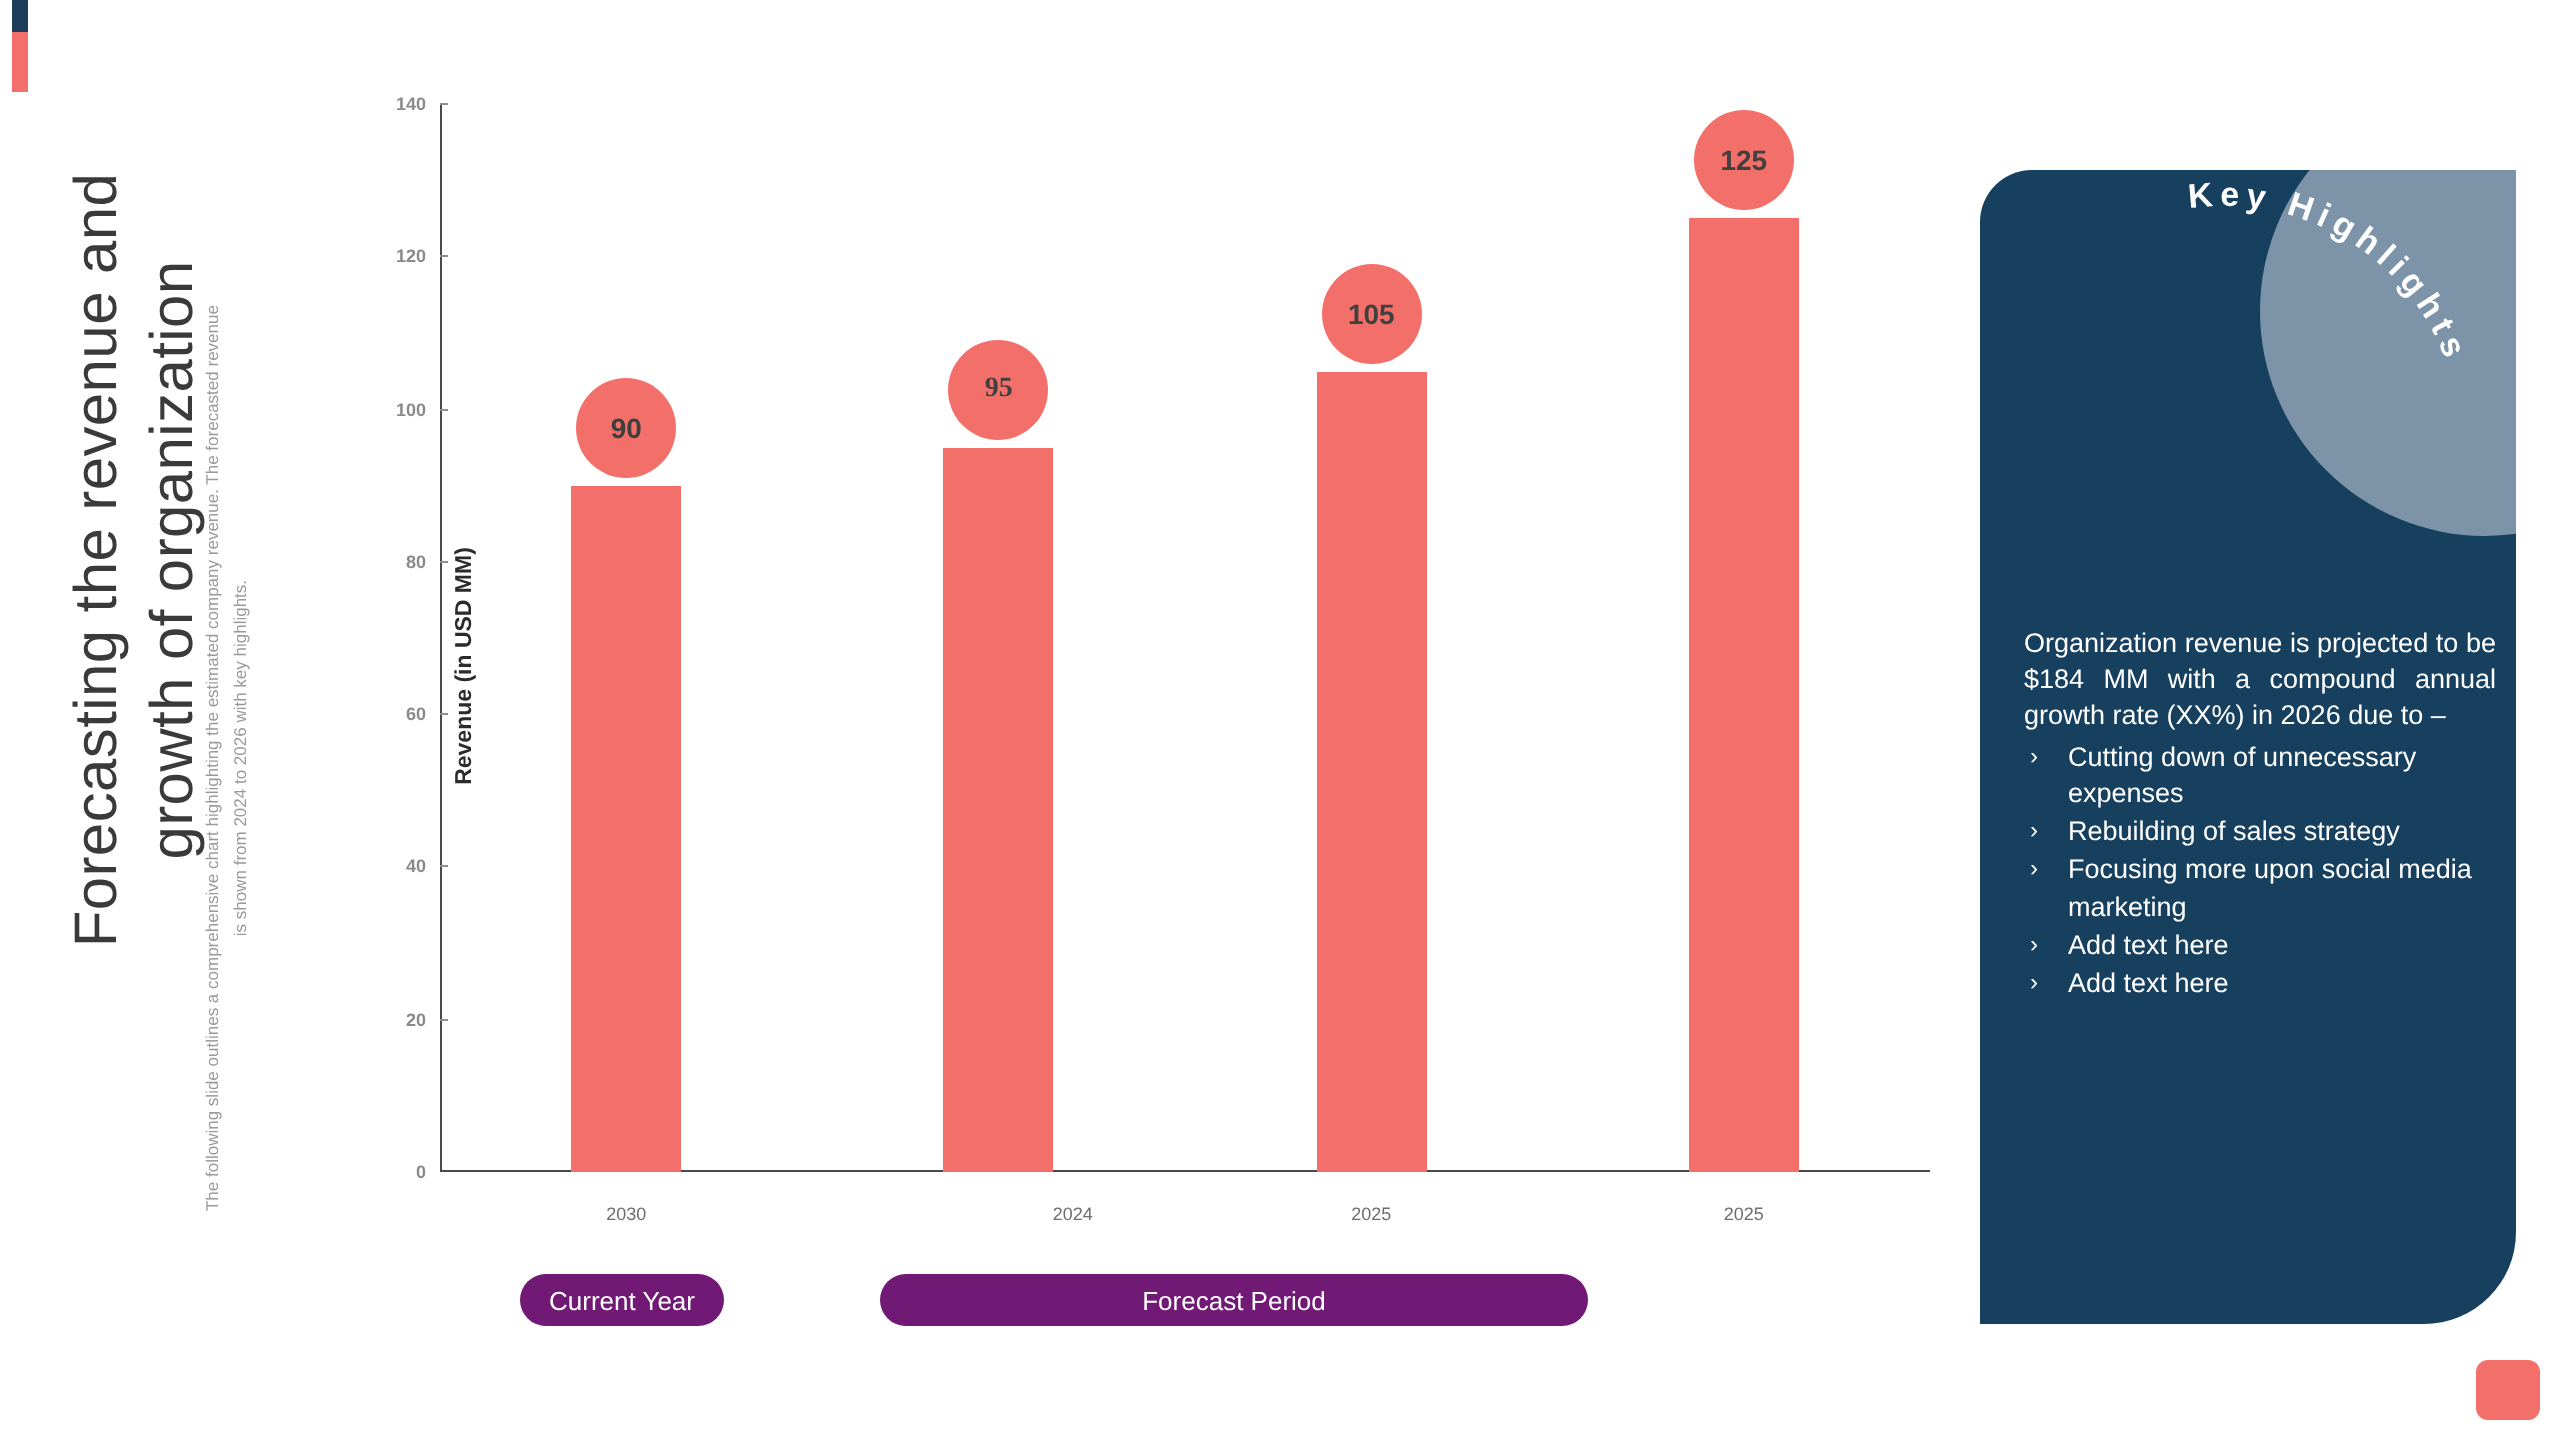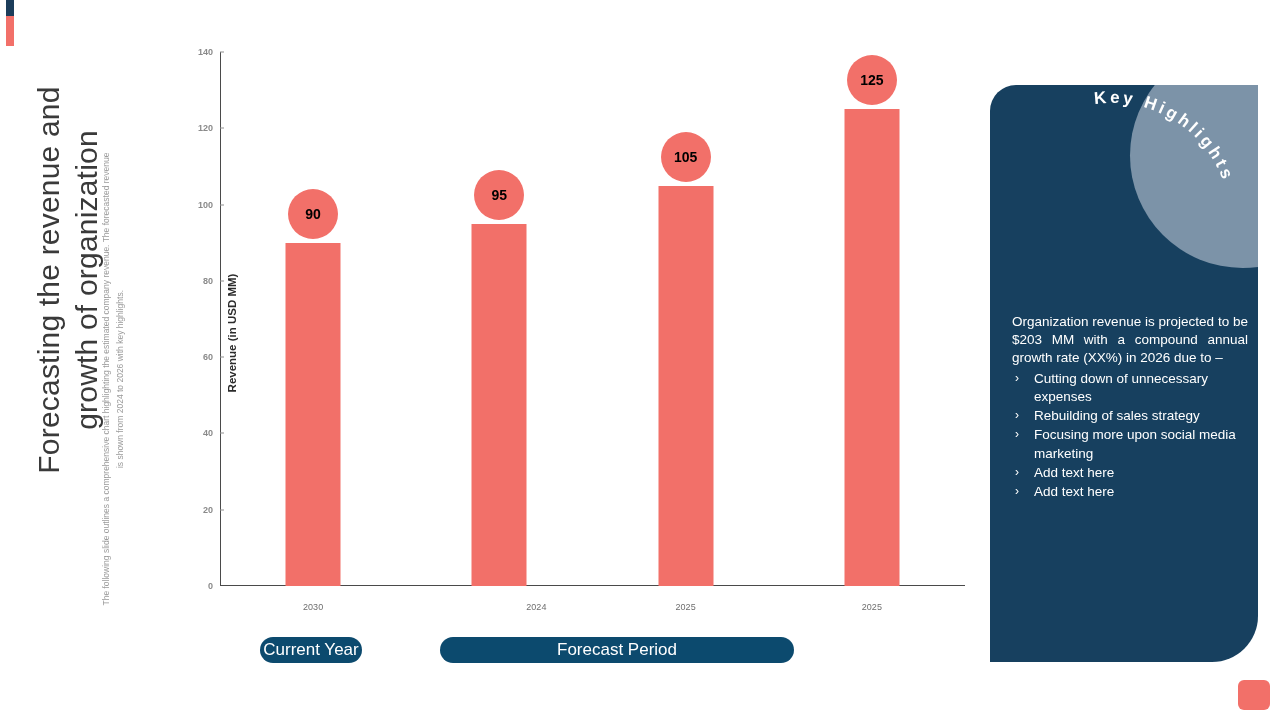--- a/index.html
+++ b/index.html
@@ -69,33 +69,33 @@
     transform: translateY(-50%) rotate(-90deg);
     transform-origin: center center;
     font-size: 11.5px; font-weight: bold; color: #2b2b2b; white-space: nowrap;
   }
   .bar {
     position: absolute; bottom: 0; width: 55px; background: #F27069;
     transform: translateX(-50%);
   }
   .bubble {
     position: absolute; width: 50px; height: 50px; border-radius: 50%;
-    background: #F27069; color: #000000; font-size: 14px; font-weight: bold;
+    background: #F27069; color: #404040; font-size: 14px; font-weight: bold;
     display: flex; align-items: center; justify-content: center;
     transform: translate(-50%, -100%);
   }
   .xtick {
     position: absolute; bottom: 14px; font-size: 9px; color: #6e6e6e;
     transform: translateX(-50%); white-space: nowrap;
   }
 
   
   .pill {
-    position: absolute; height: 26px; border-radius: 13px; background: #0c4a6e;
-    color: #fff; font-size: 17px;
+    position: absolute; height: 26px; border-radius: 13px; background: #701a75;
+    color: #fff; font-size: 13px;
     display: flex; align-items: center; justify-content: center;
   }
   #pill-current  { left: 260px; top: 637px; width: 102px; }
   #pill-forecast { left: 440px; top: 637px; width: 354px; }
 
   
   .panel {
     position: absolute; left: 990px; top: 85px; width: 268px; height: 577px;
     background: #17405F; overflow: hidden;
     border-top-left-radius: 26px; border-bottom-right-radius: 46px;
@@ -164,21 +164,21 @@
         <div class="ytick" style="top: 152.571px;">100</div>
         <div class="ytick-mark" style="top: 152.571px;"></div>
         <div class="ytick" style="top: 76.2857px;">120</div>
         <div class="ytick-mark" style="top: 76.2857px;"></div>
         <div class="ytick" style="top: 0px;">140</div>
         <div class="ytick-mark" style="top: 0px;"></div>
         <div class="bar" style="left: 93.125px; height: 343.286px;"></div>
         <div class="bubble" style="left: 93.125px; top: 186.714px;">90</div>
         <div class="xtick" style="left: 93.125px; bottom: -26px;">2030</div>
         <div class="bar" style="left: 279.375px; height: 362.357px;"></div>
-        <div class="bubble" style="left: 279.375px; top: 167.643px;">95</div>
+        <div class="bubble" style="left: 279.375px; top: 167.643px; font-family: Liberation Serif, serif;">95</div>
         <div class="xtick" style="left: 279.375px; bottom: -26px; margin-left: 37px;">2024</div>
         <div class="bar" style="left: 465.625px; height: 400.5px;"></div>
         <div class="bubble" style="left: 465.625px; top: 129.5px;">105</div>
         <div class="xtick" style="left: 465.625px; bottom: -26px;">2025</div>
         <div class="bar" style="left: 651.875px; height: 476.786px;"></div>
         <div class="bubble" style="left: 651.875px; top: 53.2143px;">125</div>
         <div class="xtick" style="left: 651.875px; bottom: -26px;">2025</div>
       </div>
   </div>
 
@@ -189,21 +189,21 @@
     <div class="gray-circle"></div>
     <svg class="arc-text" viewBox="0 0 200 200">
       <defs>
         <path id="arcpath" d="M 22,14 A 118,118 0 0 1 160,152" fill="none"></path>
       </defs>
       <text>
         <textPath href="#arcpath" startOffset="2%" id="arc-label">Key Highlights</textPath>
       </text>
     </svg>
     <div class="panel-body">
-      <div class="panel-intro">Organization revenue is projected to be $203 MM with a compound annual growth rate (XX%) in 2026 due to –</div>
+      <div class="panel-intro">Organization revenue is projected to be $184 MM with a compound annual growth rate (XX%) in 2026 due to –</div>
       <ul class="panel-list" id="panel-list">
           <li><span class="chev">›</span><span>Cutting down of unnecessary expenses</span></li>
           <li><span class="chev">›</span><span>Rebuilding of sales strategy</span></li>
           <li><span class="chev">›</span><span>Focusing more upon social media marketing</span></li>
           <li><span class="chev">›</span><span>Add text here</span></li>
           <li><span class="chev">›</span><span>Add text here</span></li>
         </ul>
     </div>
   </div>
 

